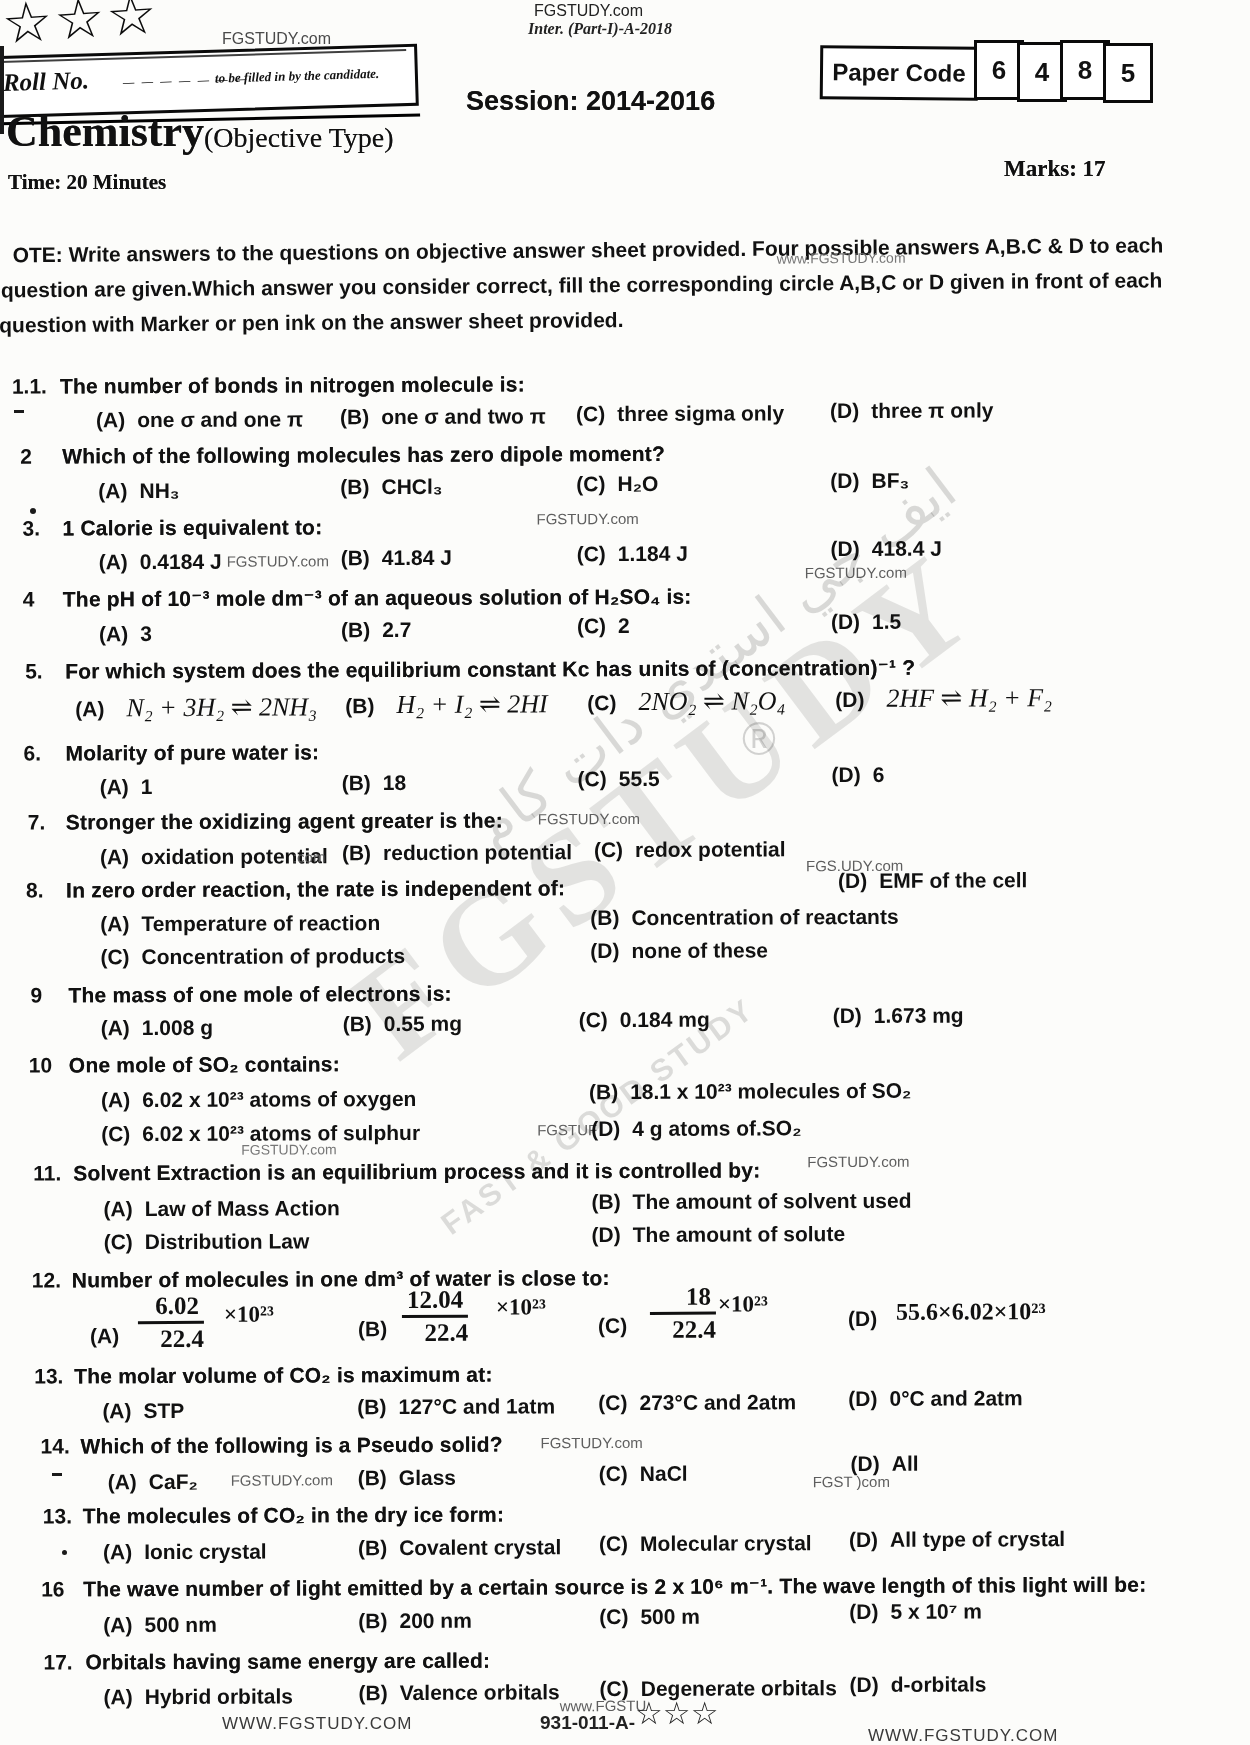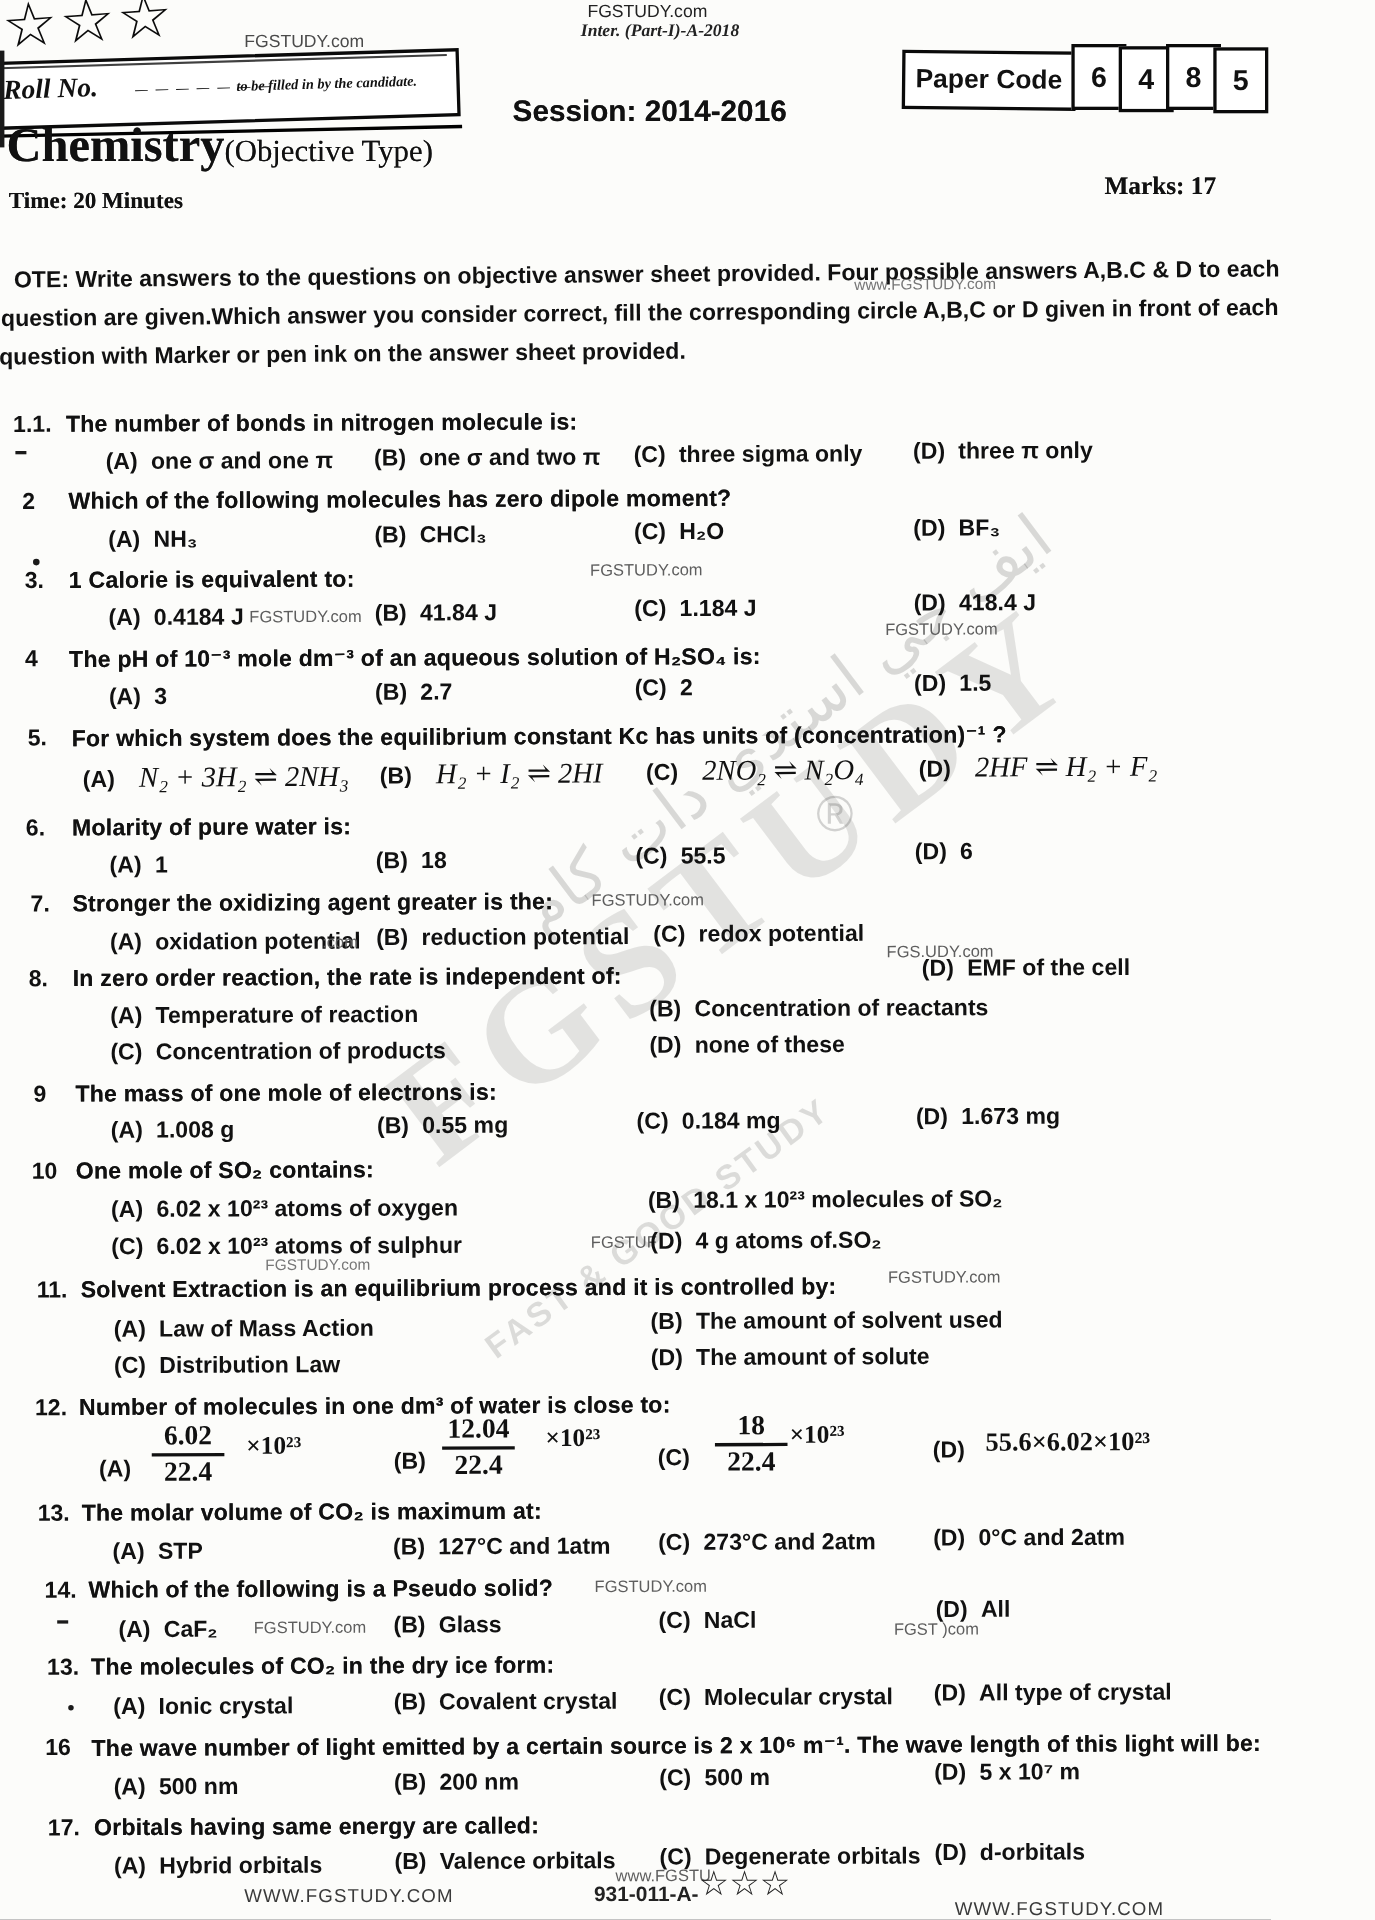--- a/index.html
+++ b/index.html
@@ -28,21 +28,21 @@
               font-family:"Liberation Serif","DejaVu Serif",serif;}
   .roll-dashes{position:absolute;left:130px;top:8px;font-size:20px;font-weight:bold;letter-spacing:1px;}
   .roll-note{position:absolute;left:222px;top:18px;font-size:13px;font-weight:bold;font-style:italic;
              font-family:"Liberation Serif","DejaVu Serif",serif;}
   .pclabel{position:absolute;left:820px;top:46px;width:152px;height:48px;border:3px solid #0a0a0a;
            display:flex;align-items:center;justify-content:center;font-size:24px;font-weight:bold;
            background:#fff;transform:rotate(.6deg);}
   .pcd{position:absolute;width:44px;height:54px;border:3px solid #0a0a0a;background:#fff;
        display:flex;align-items:center;justify-content:center;font-size:26px;font-weight:bold;}
   
-  .frac{position:absolute;text-align:center;font-family:"Liberation Serif","DejaVu Serif",serif;
+  .frac{position:absolute;text-align:right;font-family:"Liberation Serif","DejaVu Serif",serif;
         font-size:25px;font-weight:bold;min-width:66px;}
   .frac .num{display:block;border-bottom:3px solid #111;padding:0 5px 1px;}
   .frac .den{display:block;padding-top:1px;}
   .fmult{position:absolute;font-family:"Liberation Serif","DejaVu Serif",serif;font-size:23px;font-weight:bold;}
   
   .bigwm{position:absolute;pointer-events:none;}
   .artifact{position:absolute;background:#1a1a1a;}
   .qs{position:absolute;inset:0;transform:rotate(-.25deg);}
   .noteblk{position:absolute;inset:0;transform:rotate(-.5deg);}
   .fcode{font-size:19px;font-weight:bold;color:#222;}

